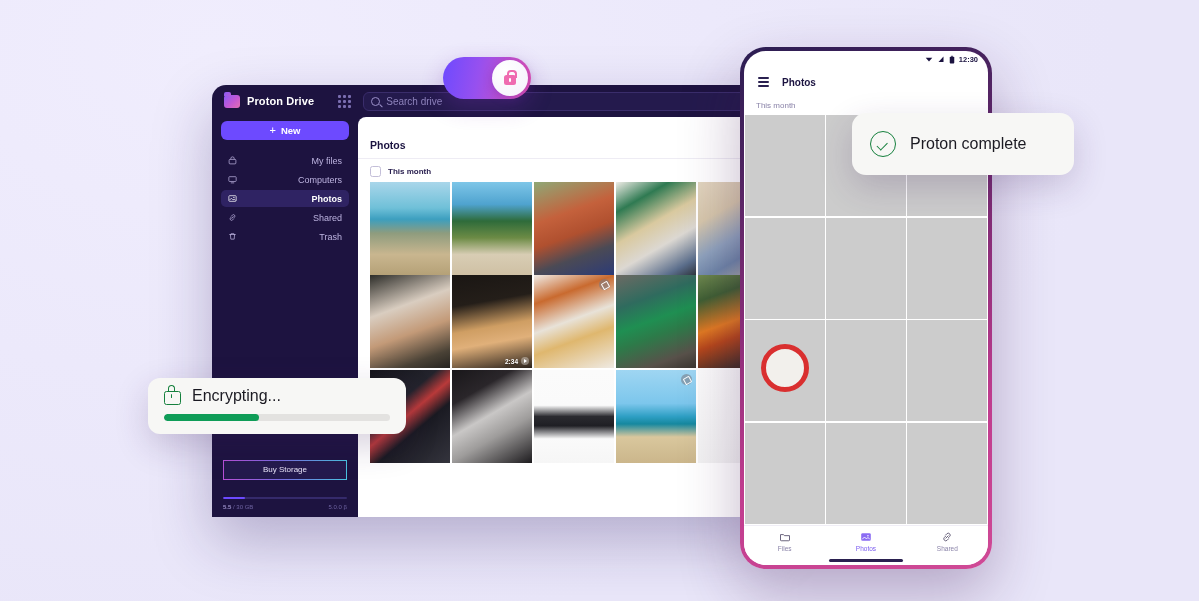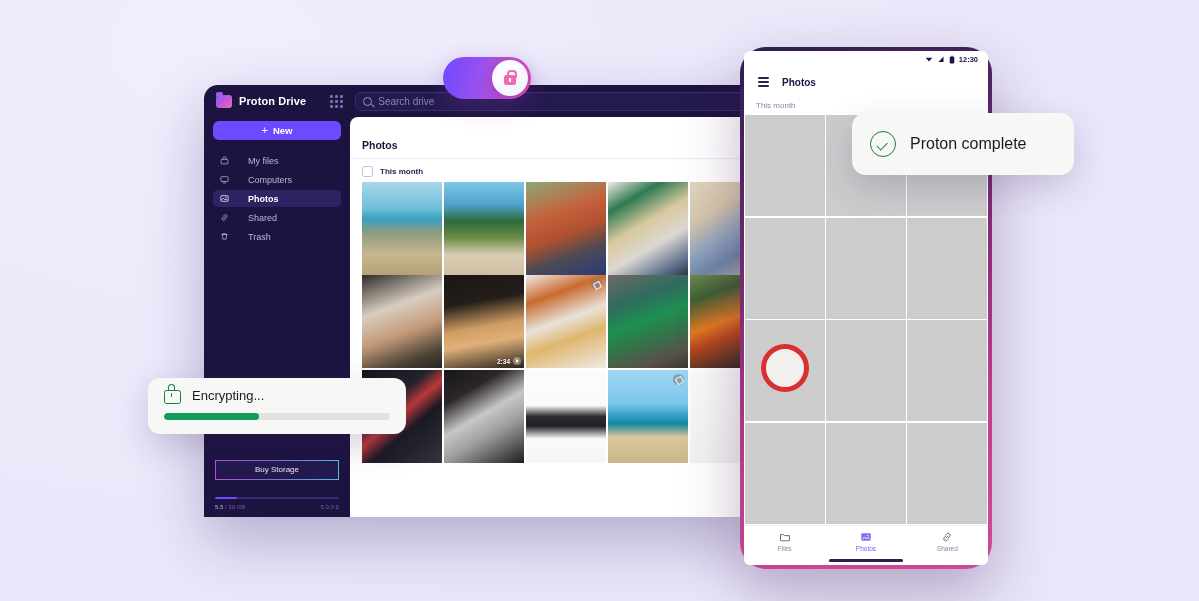--- a/index.html
+++ b/index.html
@@ -7,21 +7,21 @@
     width:1199px;height:601px;overflow:hidden;position:relative;
     font-family:"Liberation Sans",sans-serif;
     background:#ece9fb;
   }
   .stage{position:absolute;inset:0;
     background:
       radial-gradient(ellipse 900px 600px at 18% 8%, #f0edfd 0%, #ece9fb 55%, #e9e6f9 100%);
   }
   
   .desktop{
-    position:absolute;left:204px;top:85px;width:560px;height:432px;
+    position:absolute;left:212px;top:85px;width:560px;height:432px;
     background:#1d1340;border-radius:14px 0 0 0;overflow:hidden;
     box-shadow:0 24px 60px rgba(40,20,90,.28);
   }
   .dtop{height:32px;display:flex;align-items:center;gap:0;padding:0 0 0 12px;}
   .logo-mark{width:16px;height:13px;border-radius:3px;
     background:linear-gradient(135deg,#8a5cf6 0%,#c458d4 55%,#e46fb3 100%);
     position:relative;flex:none;}
   .logo-mark:before{content:"";position:absolute;left:0;top:-3px;width:7px;height:4px;border-radius:2px 2px 0 0;
     background:linear-gradient(135deg,#8a5cf6,#b45ad8);}
   .logo-txt{color:#fff;font-size:11px;font-weight:700;margin-left:7px;letter-spacing:.1px;}
@@ -31,21 +31,21 @@
     background:#241a4d;display:flex;align-items:center;padding:0 7px;gap:6px;}
   .searchbar .mg{width:7px;height:7px;border:1.2px solid #9b90c9;border-radius:50%;position:relative;flex:none;}
   .searchbar .mg:after{content:"";position:absolute;right:-3px;bottom:-2px;width:3.5px;height:1.2px;background:#9b90c9;transform:rotate(45deg);}
   .searchbar span{color:#8d82bb;font-size:10px;}
   .dbody{display:flex;height:400px;}
   .sidebar{width:128px;flex:none;display:flex;flex-direction:column;padding:0 9px;}
   .newbtn{height:19px;border-radius:6px;background:#6d4aff;color:#fff;font-size:9.5px;font-weight:600;
     display:flex;align-items:center;justify-content:center;gap:5px;margin-top:4px;}
   .newbtn .plus{font-size:11px;font-weight:400;line-height:1;}
   .navlist{margin-top:12px;display:flex;flex-direction:column;gap:2px;}
-  .navitem{height:17px;border-radius:5px;display:flex;align-items:center;gap:19px;padding:0 7px;color:#bdb4e0;font-size:9px;}
+  .navitem{height:17px;border-radius:5px;display:flex;align-items:center;gap:19px;padding:0 7px;color:#bdb4e0;font-size:9px;justify-content:space-between;}
   .navitem.active{background:#2f2363;color:#fff;font-weight:600;}
   .navitem svg{flex:none;}
   .spacer{flex:1;}
   .bs-wrap{padding:0 2px;margin-bottom:8px;}
   .bs-inner{height:18px;border-radius:0;display:flex;align-items:center;justify-content:center;
     color:#e9e4f8;font-size:8px;
     background:
       linear-gradient(#241a4d,#241a4d) padding-box,
       linear-gradient(90deg,#b84fd6,#7a6ae0 45%,#4ac3e0) border-box;
     border:1px solid transparent;}
@@ -70,21 +70,21 @@
   .badge .pl:after{content:"";position:absolute;left:3px;top:2px;border-left:3px solid #fff;border-top:2px solid transparent;border-bottom:2px solid transparent;}
   .dot-ic{position:absolute;right:4px;top:4px;width:11px;height:11px;border-radius:50%;background:rgba(120,120,130,.55);}
   .dot-ic:after{content:"";position:absolute;left:3px;top:3px;width:5px;height:5px;border:1px solid #fff;border-radius:1px;transform:rotate(-30deg);}
   
   .phone{
     position:absolute;left:740px;top:47px;width:244px;height:514px;border-radius:26px;
     padding:4px;
     background:linear-gradient(160deg,#2b1d52 0%,#4b2360 18%,#8d2e7a 48%,#bf3c8e 72%,#d04a96 100%);
     box-shadow:0 24px 60px rgba(60,20,80,.30);
   }
-  .screen{width:100%;height:100%;background:#fff;border-radius:6px;overflow:hidden;display:flex;flex-direction:column;position:relative;}
+  .screen{width:100%;height:100%;background:#fff;border-radius:22px;overflow:hidden;display:flex;flex-direction:column;position:relative;}
   .statusbar{height:16px;display:flex;align-items:center;justify-content:flex-end;gap:4px;padding:0 10px 0 0;}
   .statusbar .t{font-size:7.5px;color:#1b1340;font-weight:600;}
   .mhead{height:30px;display:flex;align-items:center;gap:13px;padding:0 14px;}
   .burger{width:11px;display:flex;flex-direction:column;gap:2.5px;}
   .burger i{height:1.4px;background:#2a2050;border-radius:1px;display:block;}
   .mhead h3{margin:0;font-size:10px;color:#1b1340;font-weight:700;}
   .msect{font-size:8px;color:#8a83a8;padding:4px 0 5px 12px;}
   .mgrid{display:grid;grid-template-columns:repeat(3,1fr);gap:1.5px;padding:0 1px;flex:1;align-content:start;}
   .mph{height:101px;overflow:hidden;position:relative;background:#ccc;}
   .mnav{height:30px;display:flex;align-items:center;border-top:1px solid #f0eef6;background:#fff;}
@@ -113,21 +113,21 @@
   .chk:after{content:"";position:absolute;left:6px;top:10px;width:9px;height:4.5px;border-left:1.8px solid #15803d;border-bottom:1.8px solid #15803d;transform:rotate(-45deg);}
   .toast-backup .tx{font-size:16px;color:#1b1a22;}
   .toast-enc{
     position:absolute;left:148px;top:378px;width:258px;height:56px;border-radius:12px;background:#f7f7f5;
     box-shadow:0 12px 34px rgba(60,30,90,.20);padding:9px 16px;box-sizing:border-box;
   }
   .enc-row{display:flex;align-items:center;gap:11px;}
   .lk{width:15px;height:12px;border:1.7px solid #15803d;border-radius:2.5px;position:relative;flex:none;margin-top:3px;}
   .lk:before{content:"";position:absolute;left:3px;top:-7px;width:5px;height:6px;border:1.7px solid #15803d;border-bottom:none;border-radius:4px 4px 0 0;}
   .lk:after{content:"";position:absolute;left:5.5px;top:2px;width:1.6px;height:4px;border-radius:1px;background:#15803d;}
-  .enc-row .tx{font-size:13px;color:#1b1a22;}
+  .enc-row .tx{font-size:16px;color:#1b1a22;}
   .prog{height:7px;border-radius:4px;background:#e3e2e0;margin-top:9px;position:relative;overflow:hidden;}
   .prog i{position:absolute;left:0;top:0;bottom:0;border-radius:4px;background:#0f9d58;display:block;}
 </style>
 </head>
 <body>
 
 <div class="stage">
 
   <div class="desktop">
 

